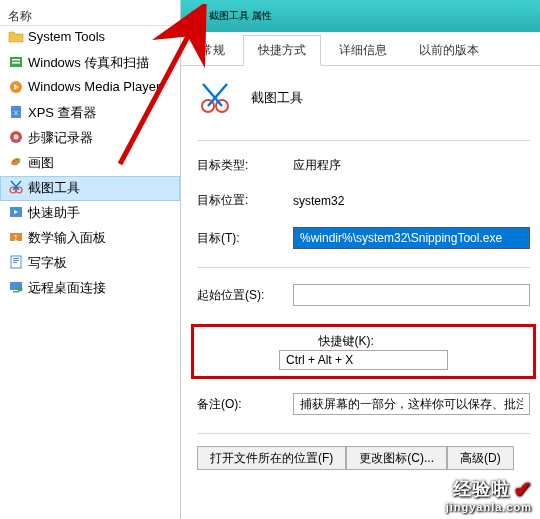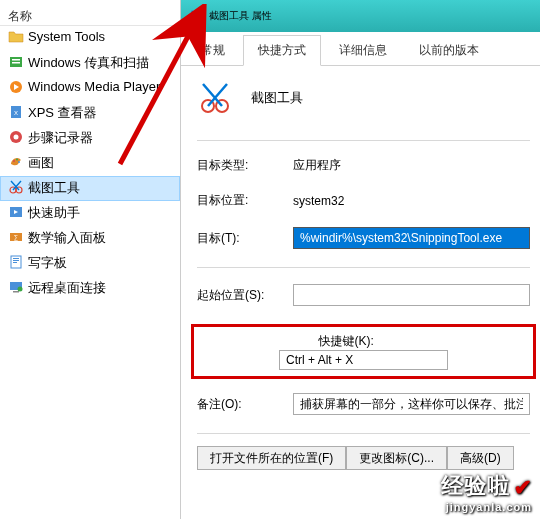--- a/index.html
+++ b/index.html
@@ -39,21 +39,21 @@
 
     .btn-row { display: flex; justify-content: flex-start; padding-top: 12px; border-top: 1px solid #d8d8d8; margin-top: 6px; }
     .btn { height: 24px; padding: 0 12px; font-size: 12px; background: #f0f0f0; border: 1px solid #adadad; cursor: pointer; font-family: inherit; }
 
     
     .arrow-svg { position: absolute; left: 110px; top: 4px; width: 100px; height: 165px; pointer-events: none; }
 
     
     .watermark { position: absolute; right: 8px; bottom: 6px; text-align: right; font-family: "Comic Sans MS", cursive; color: #fff; text-shadow: 0 0 3px #000, 1px 1px 2px #000; font-weight: bold; }
     .watermark .check { color: #d40000; font-size: 22px; display:inline-block; transform: translateY(2px); }
-    .watermark .big { font-size: 22px; letter-spacing: 1px; }
+    .watermark .big { font-size: 18px; letter-spacing: 1px; }
     .watermark .small { font-size: 11px; letter-spacing: 1px; }
   </style>
 </head>
 <body>
 
 <div class="layout">
 
   <div class="left-pane">
     <div class="left-header">名称</div>
     <div id="item-list">

